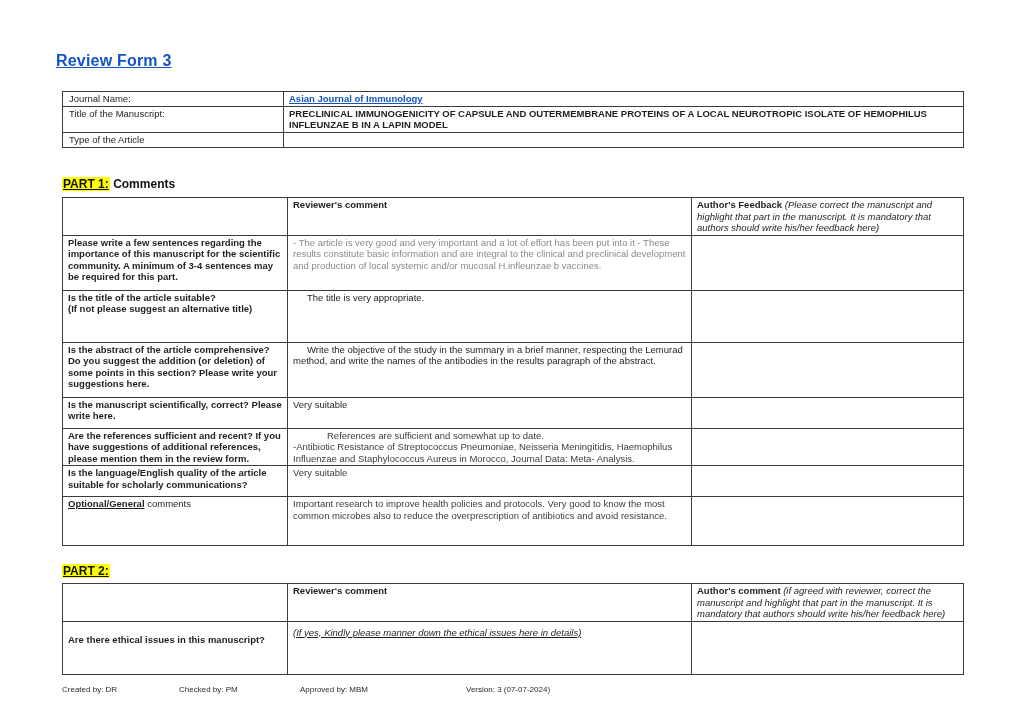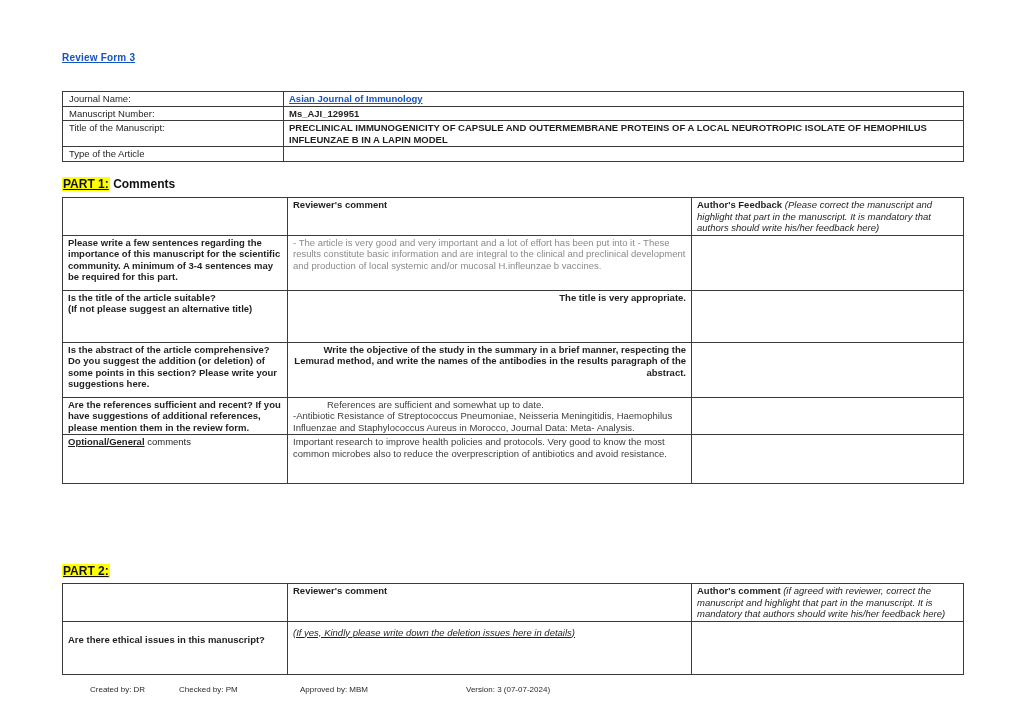--- a/index.html
+++ b/index.html
@@ -2,22 +2,22 @@
 <html><head>
 <meta charset="utf-8">
 <style>
   html,body { margin:0; padding:0; }
   body {
     width:1024px; height:724px; background:#ffffff;
     font-family:"Liberation Sans", sans-serif; color:#1f1f1f;
     position:relative; overflow:hidden;
   }
   .doc-title {
-    position:absolute; left:62px; top:52px;
-    font-size:10px; font-weight:bold; color:#1353c4;
+    position:absolute; left:56px; top:52px;
+    font-size:16px; font-weight:bold; color:#1353c4;
     text-decoration:underline; letter-spacing:.2px; cursor:pointer;
   }
   table { border-collapse:collapse; table-layout:fixed;padding-left:28px; }
   .tbl { position:absolute; left:62px; width:901px; }
   .tbl td { border:1px solid #3b3b3b; vertical-align:top; font-size:9.5px; line-height:11.5px; padding:1px 5px; }
 
   
   .info-tbl { top:91px; }
   .info-tbl .lbl { padding-left:6px; }
   .info-tbl .val { font-weight:bold; }
@@ -34,21 +34,21 @@
   .part2-tbl { top:583px; }
   .col-head { font-weight:bold; }
   .author-head b { font-weight:bold; font-style:normal; }
   .author-note { font-style:italic; font-weight:normal; }
 
   .q { font-weight:bold; padding-left:16px; }
   .q-flush { font-weight:bold; padding-left:5px; }
   .q-ul { text-decoration:underline; }
   .q-rest { font-weight:normal; }
 
-  .c-bold { font-weight:bold;text-align:right; }
+  .c-bold { font-weight:normal; }
   .ind { text-indent:14px; }
   .c-gray { color:#8a8a8a; }
   .c-dark { color:#3d3d3d; }
   .ref-line1 { margin-left:34px; }
   .ethical { font-style:italic; text-decoration:underline; padding-left:10px; }
 
   
   .ph td { height:26px; }
   .r1 td { height:52px; }
   .r2 td { height:49px; }
@@ -59,40 +59,36 @@
   .r7 td { height:46px; }
   .p2h td { height:30px; }
   .p2r td { height:39px; }
   .i1 td { height:11px; }
   .i2 td { height:11px; }
   .i3 td { height:20px; }
   .i4 td { height:12px; }
 
   
   .footer-item { position:absolute; top:685px; font-size:8px; color:#2a2a2a; }
-  .f1 { left:62px;margin-left:28px; } .f2 { left:179px; } .f3 { left:300px; } .f4 { left:466px; }
+  .f1 { left:62px; } .f2 { left:179px; } .f3 { left:300px; } .f4 { left:466px; }
 </style>
 </head>
 <body>
 
 <div class="doc-title">Review Form 3</div>
 
 <table class="tbl info-tbl">
   <colgroup>
       <col style="width:221px">
       <col style="width:680px">
     </colgroup>
   <tbody>
       <tr class="i1">
     <td class="lbl">Journal Name:</td>
     <td class="val"><span class="journal-link">Asian Journal of Immunology</span></td>
-  </tr>
-  <tr class="i2">
-    <td class="lbl">Manuscript Number:</td>
-    <td class="val">Ms_AJI_129951</td>
   </tr>
   <tr class="i3">
     <td class="lbl">Title of the Manuscript:</td>
     <td class="val">PRECLINICAL IMMUNOGENICITY OF CAPSULE AND OUTERMEMBRANE PROTEINS OF A LOCAL NEUROTROPIC ISOLATE OF HEMOPHILUS INFLEUNZAE B IN  A LAPIN  MODEL</td>
   </tr>
   <tr class="i4">
     <td class="lbl">Type of the Article</td>
     <td></td>
   </tr>
 </tbody>
@@ -126,26 +122,36 @@
       <div>(If not please suggest an alternative title)</div>
     </td>
     <td class="c-bold ind">The title is very appropriate.</td>
     <td></td>
   </tr>
   <tr class="r3">
     <td class="q">Is the abstract of the article comprehensive? Do you suggest the addition (or deletion) of some points in this section? Please write your suggestions here.</td>
     <td class="c-bold ind">Write the objective of the study in the summary in a brief manner, respecting the Lemurad method, and write the names of the antibodies in the results paragraph of the abstract.</td>
     <td></td>
   </tr>
+  <tr class="r4">
+    <td class="q">Is the manuscript scientifically, correct? Please write here.</td>
+    <td class="c-bold">Very suitable</td>
+    <td></td>
+  </tr>
   <tr class="r5">
     <td class="q">Are the references sufficient and recent? If you have suggestions of additional references, please mention them in the review form.</td>
     <td class="c-dark">
       <div class="ref-line1">References are sufficient and somewhat up to date.</div>
       <div>-Antibiotic Resistance of Streptococcus Pneumoniae, Neisseria Meningitidis, Haemophilus Influenzae and Staphylococcus Aureus in Morocco, Journal Data: Meta- Analysis.</div>
     </td>
+    <td></td>
+  </tr>
+  <tr class="r6">
+    <td class="q">Is the language/English quality of the article suitable for scholarly communications?</td>
+    <td class="c-dark">Very suitable</td>
     <td></td>
   </tr>
   <tr class="r7">
     <td class="q-flush">
       <span class="q-ul">Optional/General</span><span class="q-rest"> comments</span>
     </td>
     <td class="c-dark">Important research to improve health policies and protocols. Very good to know the most common microbes also to reduce the overprescription of antibiotics and avoid resistance.</td>
     <td></td>
   </tr>
 </tbody>
@@ -162,21 +168,21 @@
       <col style="width:272px">
     </colgroup>
   <tbody>
       <tr class="p2h">
     <td></td>
     <td class="col-head">Reviewer's comment</td>
     <td class="author-head"><b>Author's comment </b><span class="author-note">(if agreed with reviewer, correct the manuscript and highlight that part in the manuscript. It is mandatory that authors should write his/her feedback here)</span></td>
   </tr>
   <tr class="p2r">
     <td class="q" style="padding-top:12px">Are there ethical issues in this manuscript?</td>
-    <td class="ethical" style="padding-top:5px">(If yes, Kindly please write down the deletion issues here in details)</td>
+    <td class="ethical" style="padding-top:5px">(If yes, Kindly please manner down the ethical issues here in details)</td>
     <td></td>
   </tr>
 </tbody>
   </table>
 
 <span class="footer-item f1">Created by: DR</span>
 <span class="footer-item f2">Checked by: PM</span>
 <span class="footer-item f3">Approved by: MBM</span>
 <span class="footer-item f4">Version: 3 (07-07-2024)</span>
 

